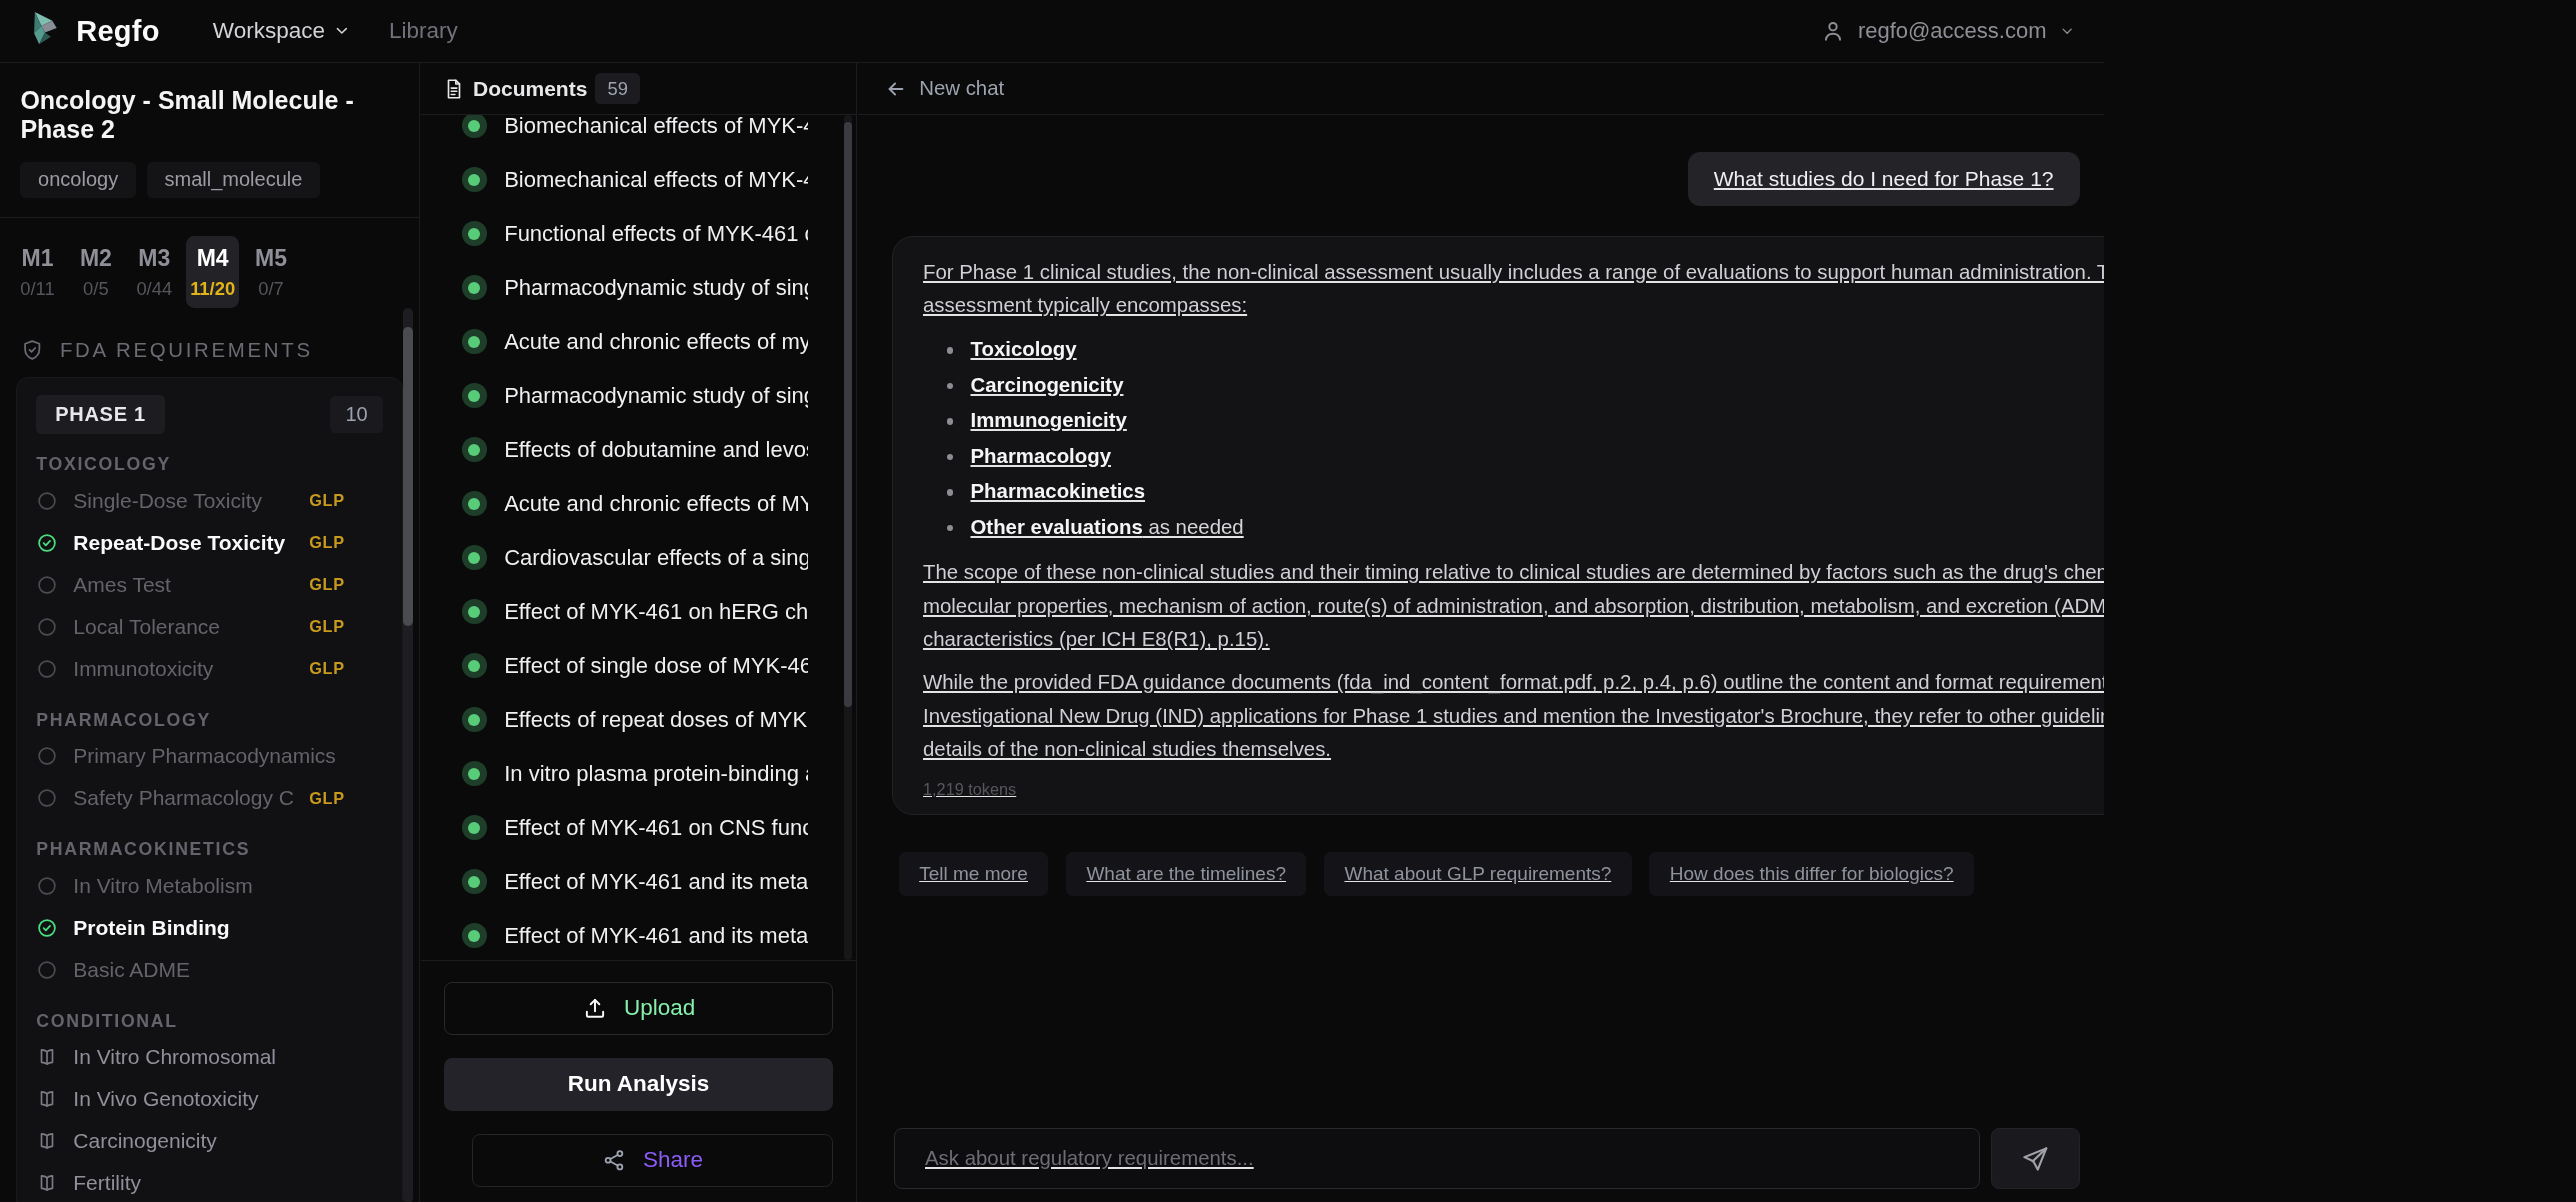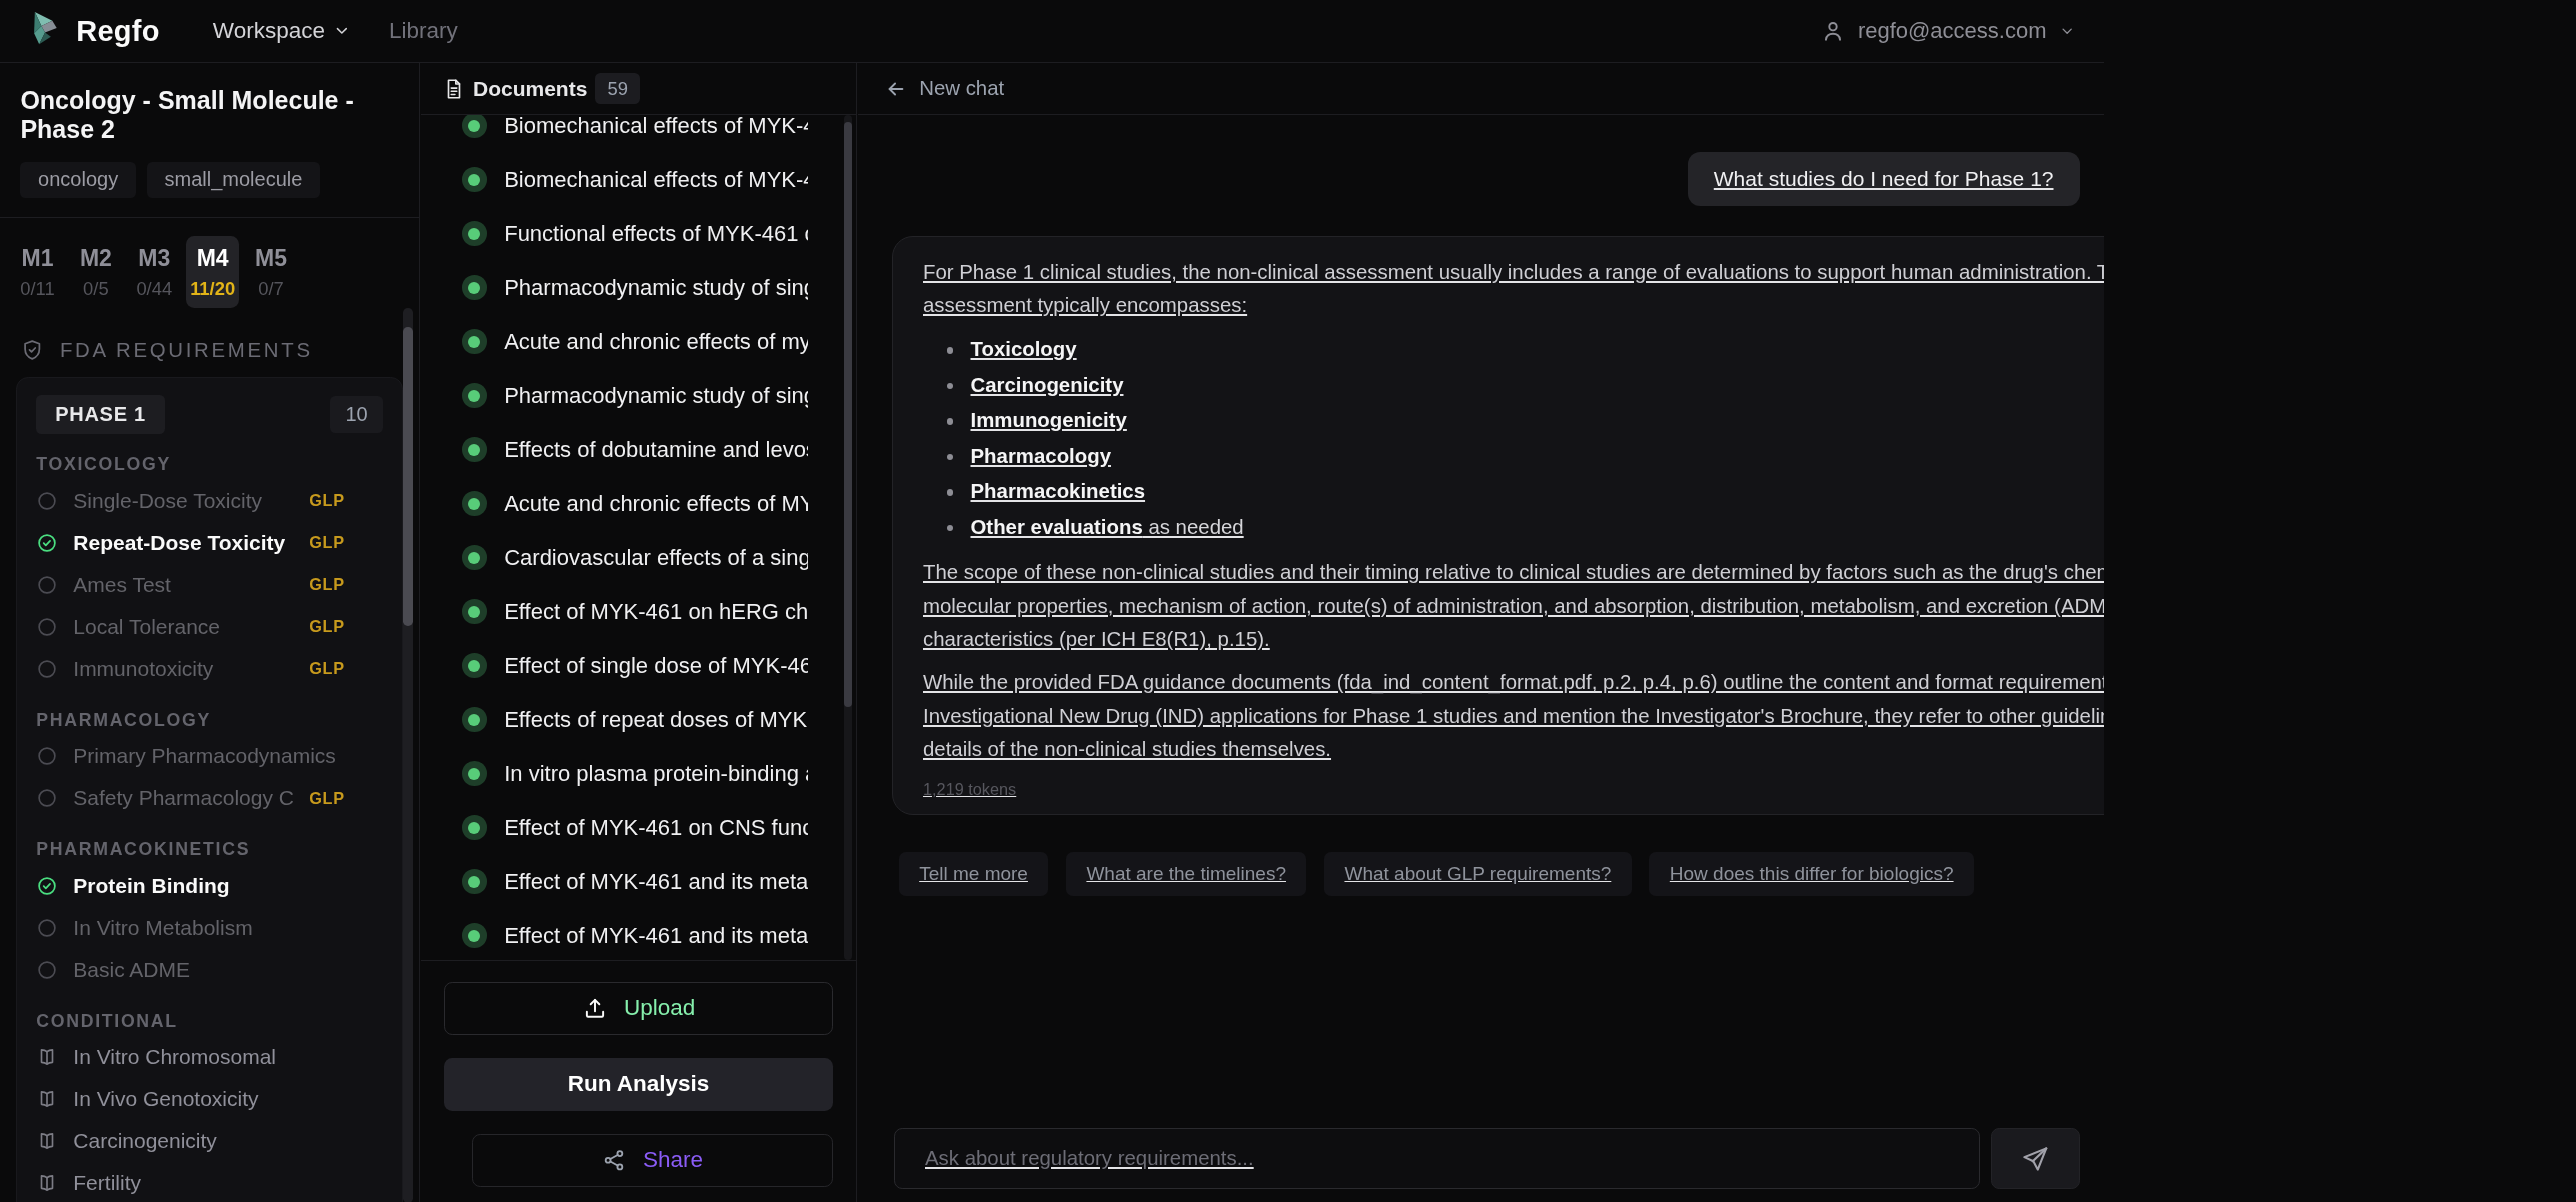--- a/index.html
+++ b/index.html
@@ -294,41 +294,41 @@
                   <span class="req-name">Safety Pharmacology Core B...</span>
                   <span class="req-glp">GLP</span>
                 </div>
               </div>
           </div>
 
           <div>
             <div class="req-section-label">PHARMACOKINETICS</div>
             <div>
 
+                <div class="req-row pending">
+                  <span class="req-icon icon-pending">
+                    <svg width="22" height="22" viewBox="0 0 24 24" fill="none" stroke="currentColor" stroke-width="1.8">
+                    <circle cx="12" cy="12" r="8.6"></circle>
+                  </svg>
+                  </span>
+
+                  <span class="req-name">In Vitro Metabolism</span>
+
+                </div>
+
                 <div class="req-row done">
 
                   <span class="req-icon icon-done">
                     <svg width="22" height="22" viewBox="0 0 24 24" fill="none" stroke="currentColor" stroke-width="1.9" stroke-linecap="round" stroke-linejoin="round">
                     <circle cx="12" cy="12" r="8.6"></circle>
                     <path d="M8.4 12.2l2.3 2.3 4.6-4.9"></path>
                   </svg>
                   </span>
 
                   <span class="req-name">Protein Binding</span>
-
-                </div>
-
-                <div class="req-row pending">
-                  <span class="req-icon icon-pending">
-                    <svg width="22" height="22" viewBox="0 0 24 24" fill="none" stroke="currentColor" stroke-width="1.8">
-                    <circle cx="12" cy="12" r="8.6"></circle>
-                  </svg>
-                  </span>
-
-                  <span class="req-name">In Vitro Metabolism</span>
 
                 </div>
 
                 <div class="req-row pending">
                   <span class="req-icon icon-pending">
                     <svg width="22" height="22" viewBox="0 0 24 24" fill="none" stroke="currentColor" stroke-width="1.8">
                     <circle cx="12" cy="12" r="8.6"></circle>
                   </svg>
                   </span>
 

